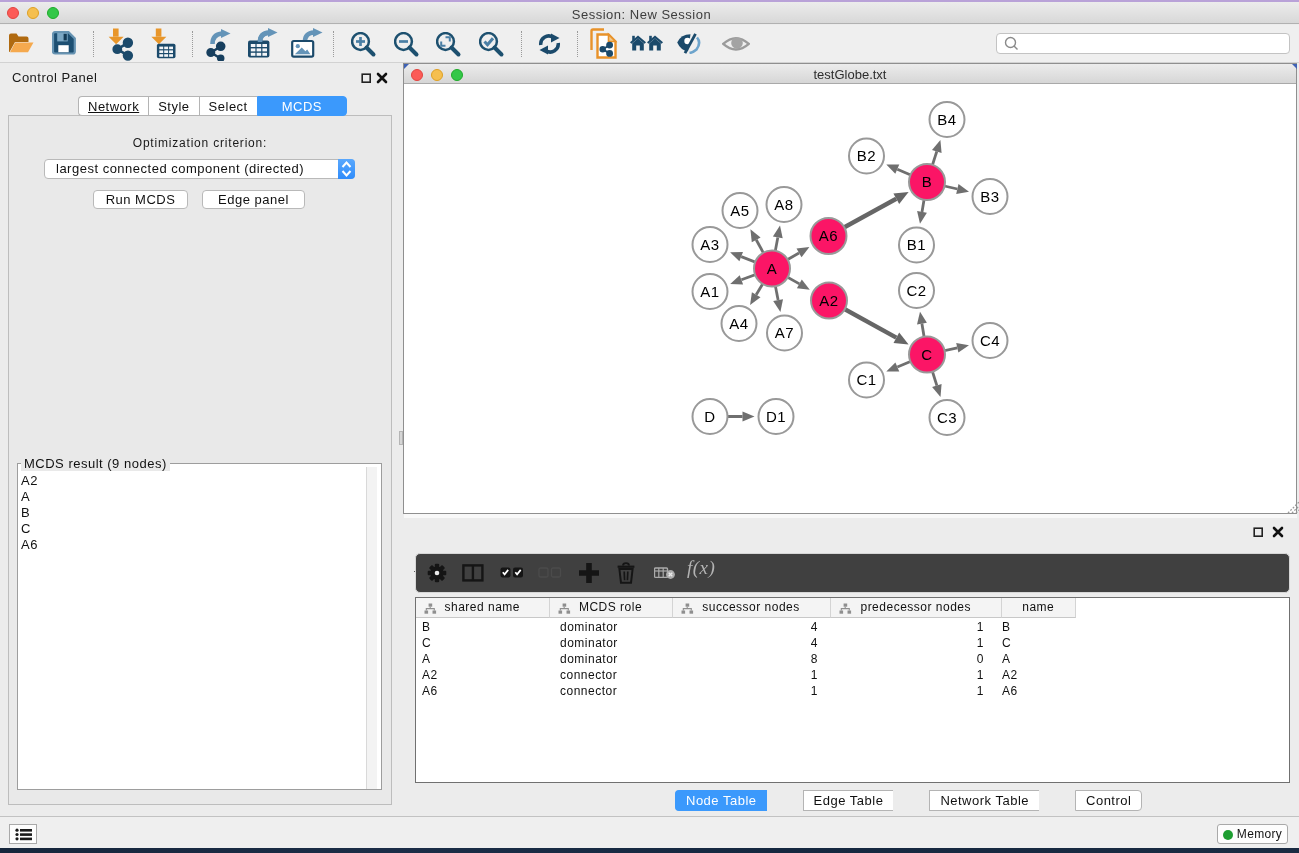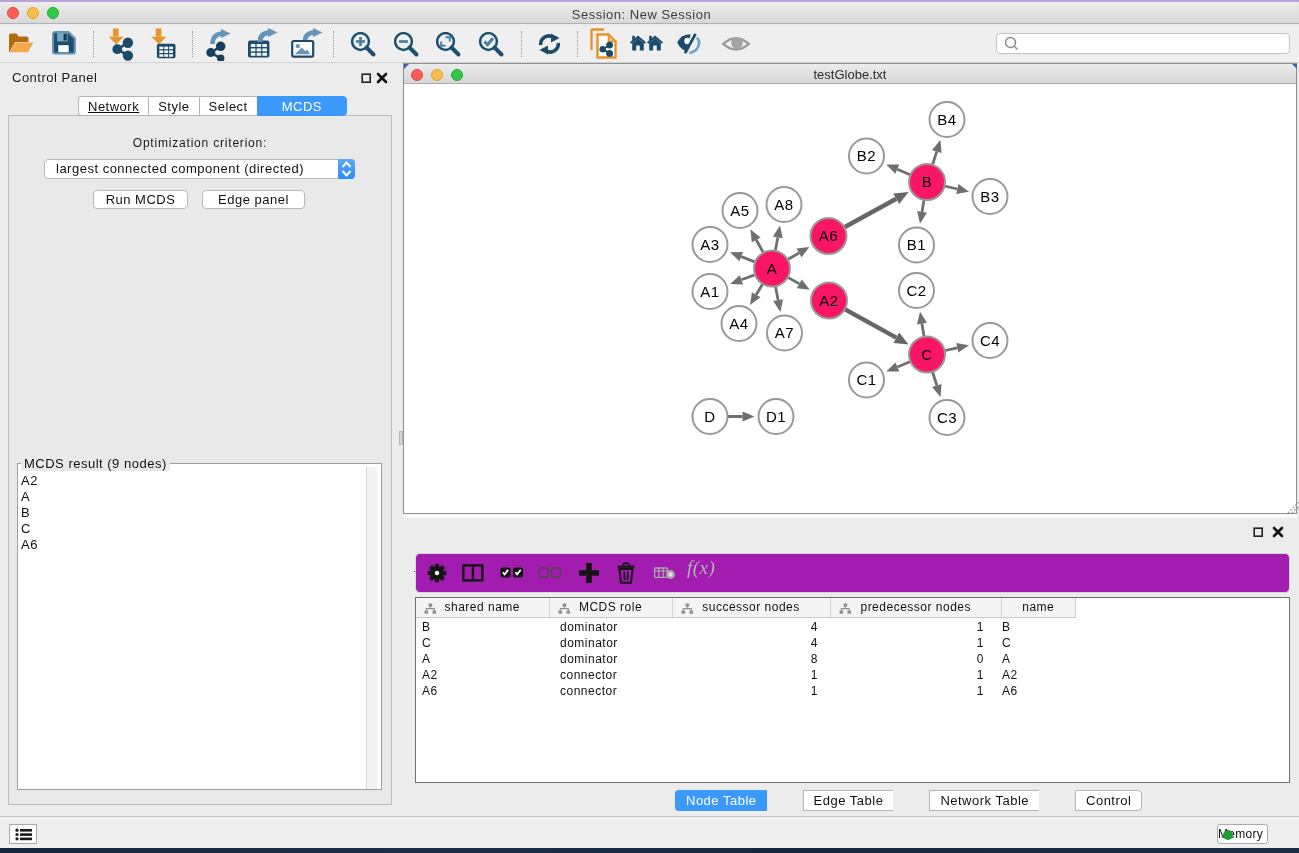--- a/index.html
+++ b/index.html
@@ -39,34 +39,34 @@
 #fs-scroll { left:366px; top:467px; width:11px; height:322px; background:#f3f3f3; border-left:1px solid #d9d9d9; }
 
 #netwin { left:403px; top:63px; width:894px; height:451px; border:1px solid #8f8f8f; background:#fff; }
 #net-titlebar { left:0; top:0; width:892px; height:20px; background:linear-gradient(#ececec,#d6d6d6); border-bottom:1px solid #a9a9a9; }
 #net-title { width:100%; text-align:center; top:3px; font-size:13px; color:#2d2d2d; letter-spacing:0px; }
 #net-titlebar .t-red { left:7px; background:#fc5b57; border:0.5px solid #e2443f; }
 #net-titlebar .t-yel { left:27px; background:#f5bf4f; border:0.5px solid #dfa023; }
 #net-titlebar .t-grn { left:47px; background:#33c748; border:0.5px solid #1eab29; }
 
 #tp-title { left:414px; top:525px; font-size:13px; color:#1a1a1a;margin-top:43px; }
-#tp-toolbar { left:415px; top:553px; width:875px; height:40px; background:#a21caf; border:1px solid #d6d6d6; border-radius:5px; }
+#tp-toolbar { left:415px; top:553px; width:875px; height:40px; background:#404040; border:1px solid #d6d6d6; border-radius:5px; }
 #tp-table { left:415px; top:597px; width:875px; height:186px; background:#fff; border:1px solid #707070; }
 #tp-header { position:absolute; left:0; top:0; height:21px; }
 .hcell { position:absolute; top:0; height:20px; border-right:1px solid #d4d4d4; border-bottom:1px solid #c8c8c8; font-size:12px; text-align:center; line-height:19px; color:#111; background:#f4f4f4; }
 .trow { position:absolute; font-size:12px; color:#111; height:16px; line-height:16px; }
 #tp-tabs { left:675px; top:790px; height:21px; display:flex;gap:36px; }
 .btab { height:21px; line-height:20px; font-size:13px; color:#111; background:#fff; border:1px solid #b4b4b4; border-right:none; padding:0 10px; }
 .btab:first-child { border-radius:4px 0 0 4px; }
 .btab:last-child { border-radius:0 4px 4px 0; border-right:1px solid #b4b4b4; }
 .btab.sel { background:#3b99fc; color:#fff; border-color:#3b99fc; }
 
 #statusbar { left:0; top:816px; width:1299px; height:32px; background:#efefef; border-top:1px solid #c2c2c2; }
 #sb-listbtn { left:9px; top:824px; width:28px; height:20px; background:#fdfdfd; border:1px solid #a9a9a9; }
-#sb-mem { left:1217px; top:824px; width:51px; height:20px; background:#fdfdfd; border:1px solid #a9a9a9; border-radius:3px; font-size:12px; line-height:18px; color:#111; text-align:right; padding-right:5px; letter-spacing:0.3px; }
+#sb-mem { left:1217px; top:824px; width:71px; height:20px; background:#fdfdfd; border:1px solid #a9a9a9; border-radius:3px; font-size:12px; line-height:18px; color:#111; text-align:right; padding-right:5px; letter-spacing:0.3px; }
 #sb-mem .dot { position:absolute; left:5px; top:5px; width:10px; height:10px; border-radius:50%; background:#1d9e31; }
 </style>
 </head>
 <body>
 <div class="abs" id="purple-strip"></div>
 <div class="abs" id="titlebar">
   <div class="tl t-red"></div>
     <div class="tl t-yel"></div>
     <div class="tl t-grn"></div>
   <div class="abs" id="title-text">Session: New Session</div>

